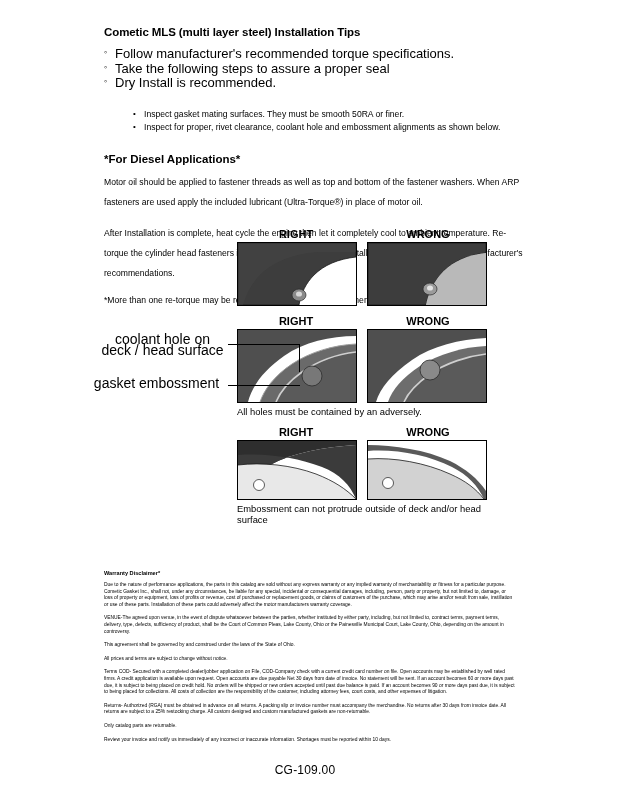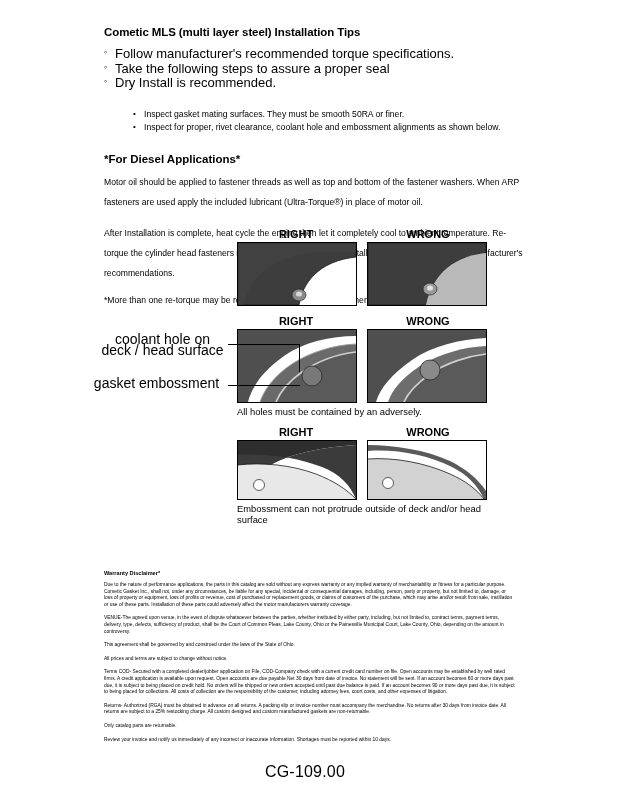--- a/index.html
+++ b/index.html
@@ -167,21 +167,21 @@
     font-size: 4.9px;
     line-height: 6.6px;
     margin: 0 0 7px 0;
     text-align: left;
   }
   .docnum {
     position: absolute;
     left: 0; right: 8px;
     top: 763px;
     text-align: center;
-    font-size: 16px;
+    font-size: 12px;
     letter-spacing: 0.2px;
   }
 </style>
 </head>
 <body>
 
 <div class="page">
 
   <div class="content">
     <h1 class="title">Cometic MLS (multi layer steel) Installation Tips</h1>

